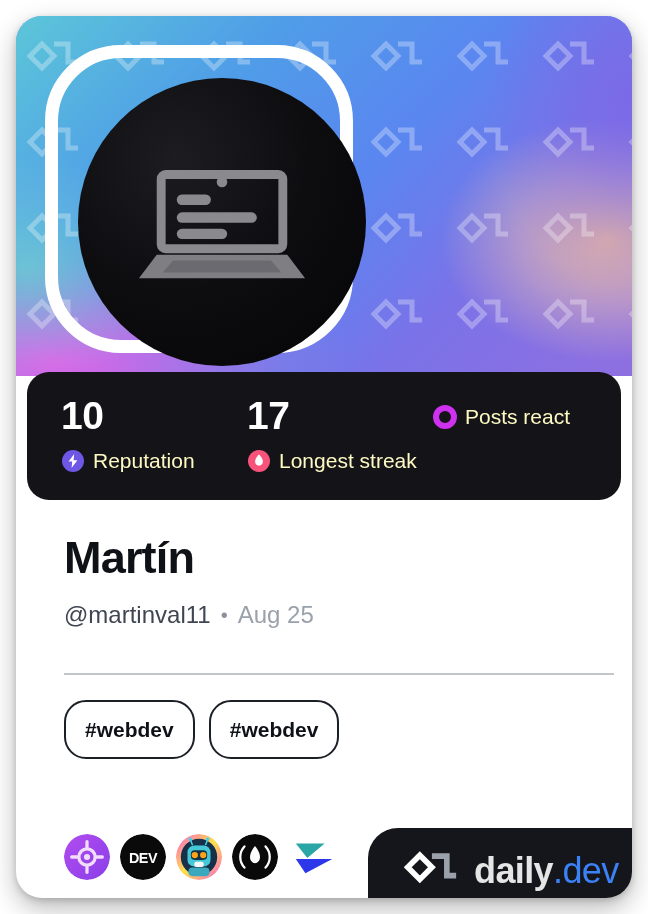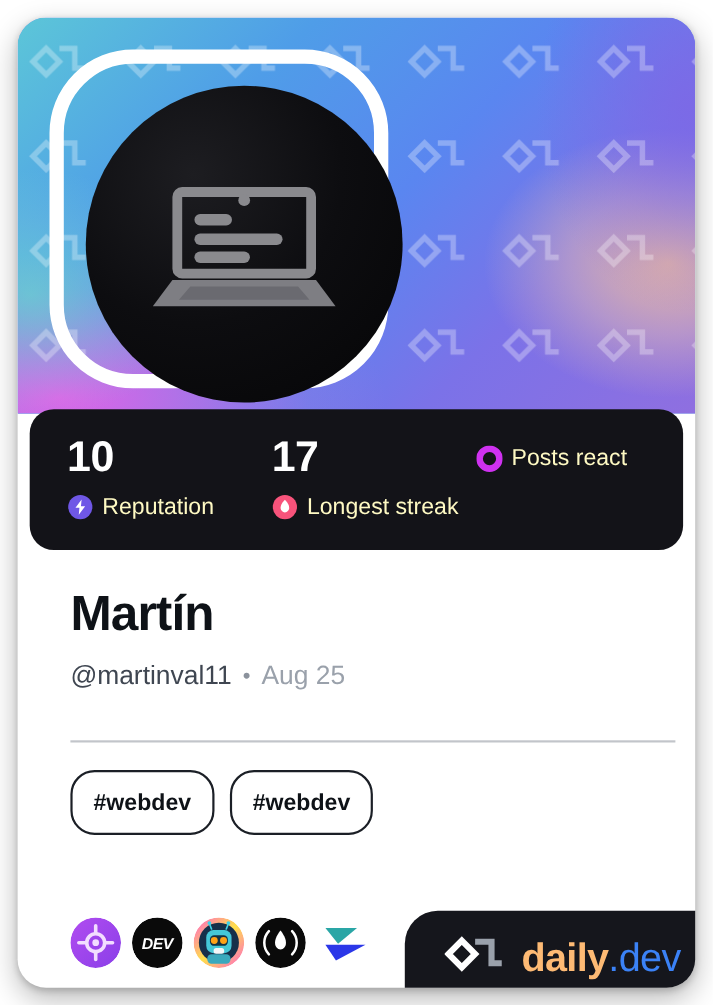--- a/index.html
+++ b/index.html
@@ -118,38 +118,38 @@
     height:59px; padding:0 19px;
     border:2px solid #1b1f26; border-radius:22px;
     display:flex; align-items:center;
     font-size:21px; font-weight:700; color:#0e1217;
     background:#ffffff; white-space:nowrap;
   }
 
   
   .sources {
     position:absolute; left:48px; top:818px;
-    display:flex; align-items:center; gap:10px;font-style:italic;
+    display:flex; align-items:center; gap:10px;
   }
   .src { width:46px; height:46px; border-radius:50%; display:block; flex:0 0 46px; }
   .src-plain { width:54px; height:46px; flex:0 0 54px; display:block; }
 
   
   .badge {
     position:absolute; left:352px; top:812px;
     width:280px; height:86px;
     background:#15161c;
     border-top-left-radius:30px;
     border-bottom-right-radius:26px;
     display:flex; align-items:center; gap:16px;
     padding-left:36px;
   }
   .badge .glyph { width:54px; height:40px; flex:0 0 54px; display:block; }
   .badge .word { font-size:36px; font-weight:700; letter-spacing:-0.6px; }
-  .badge .w1 { color:#fdba74; }
+  .badge .w1 { color:#e5e5e5; }
   .badge .w2 { color:#3b82f6; font-weight:400; }
 </style>
 </head>
 <body>
 
 <div id="stage">
 
   <div class="card">
 
     <div class="cover">

